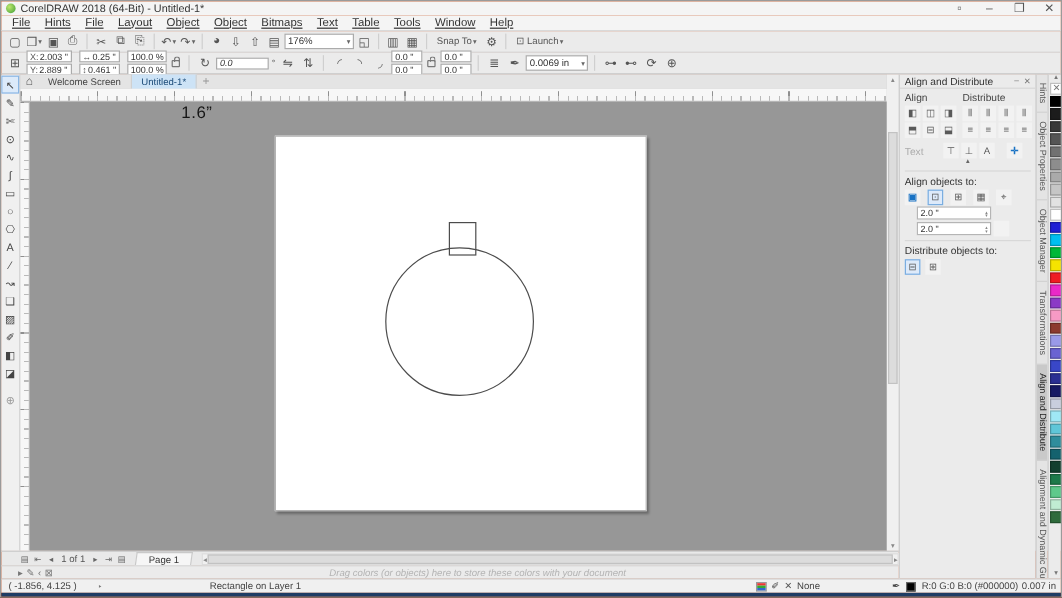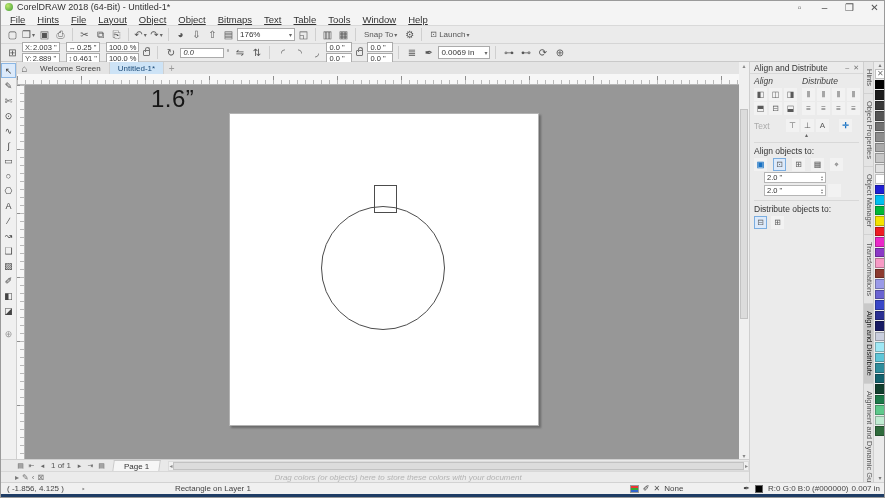--- a/index.html
+++ b/index.html
@@ -29,29 +29,29 @@
   .tool.active{background:#dceafa;border-color:#8ab6e4;}
   .doctabs{position:absolute;left:16px;top:0;width:722px;height:12px;background:#e4e4e4;display:flex;align-items:flex-end;font-size:8px;color:#444;}
   .dtab{padding:1px 8px;height:12px;display:flex;align-items:center;border-right:1px solid #d0d0d0;}
   .dtab.active{background:#cde3f6;color:#1a4a78;}
   .hruler{position:absolute;left:16px;top:12px;width:722px;height:11px;background:#f7f7f7;border-bottom:1px solid #b5b5b5;background-image:repeating-linear-gradient(90deg,#b9b9b9 0 1px,transparent 1px 8px),repeating-linear-gradient(90deg,#8f8f8f 0 1px,transparent 1px 64px);background-size:100% 4px,100% 8px;background-repeat:repeat-x;background-position:bottom left;}
   .vruler{position:absolute;left:16px;top:23px;width:8px;height:374px;background:#f7f7f7;border-right:1px solid #b5b5b5;background-image:repeating-linear-gradient(180deg,#b9b9b9 0 1px,transparent 1px 8px),repeating-linear-gradient(180deg,#8f8f8f 0 1px,transparent 1px 64px);background-size:4px 100%,8px 100%;background-repeat:repeat-y;background-position:top right;}
   .viewport{position:absolute;left:24px;top:23px;width:714px;height:374px;background:#979797;overflow:hidden;}
   .page{position:absolute;left:204px;top:28px;width:310px;height:313px;background:#fff;border:1px solid #b3b3b3;box-shadow:2px 2px 2px rgba(0,0,0,0.3);}
   .ornament-circle{position:absolute;left:296px;top:121px;width:124px;height:124px;border:1px solid #4c4c4c;border-radius:50%;}
   .ornament-rect{position:absolute;left:349px;top:100px;width:23px;height:28px;border:1px solid #4c4c4c;}
-  .annotation{position:absolute;left:126px;top:0px;font-size:24px;color:#161616;letter-spacing:0.5px;}
+  .annotation{position:absolute;left:126px;top:0px;font-size:14px;color:#161616;letter-spacing:0.5px;}
   .scroll-v{position:absolute;left:738px;top:0px;width:10px;height:397px;background:#f0f0f0;display:flex;flex-direction:column;align-items:center;font-size:6px;color:#888;}
   .scroll-v .thumb{width:8px;height:210px;background:#dcdcdc;border:1px solid #c2c2c2;margin-top:40px;}
   
   .docker{position:absolute;left:748px;top:0px;width:114px;height:420px;background:#ebebeb;border-left:1px solid #cfcfcf;font-size:8.5px;}
   .docker-title{height:12px;display:flex;align-items:center;padding:0 4px;font-size:8.5px;color:#333;border-bottom:1px solid #d8d8d8;}
   .docker-title .dbtns{margin-left:auto;display:flex;gap:4px;font-size:7px;color:#777;}
   .dsec{padding:2px 4px;}
-  .dheaders{display:flex;color:#444;font-style:italic;}
+  .dheaders{display:flex;color:#444;}
   .dgrid{display:flex;gap:4px;}
   .dcol3{display:grid;grid-template-columns:repeat(3,14px);gap:1px;}
   .dcol4{display:grid;grid-template-columns:repeat(4,14px);gap:1px;}
   .dbtn{width:13px;height:13px;display:flex;align-items:center;justify-content:center;font-size:8px;color:#5a5a5a;border:1px solid transparent;background:#f2f2f2;}
   .dbtn.sel{border-color:#7aade0;background:#ddeafa;}
   .dbtn.blue{color:#1a73c4;font-weight:bold;}
   .dlabel{color:#333;margin:3px 0 2px 0;}
   .dlabel.gray{color:#ababab;}
   .hr{border-top:1px solid #d8d8d8;margin:3px 0;}
   .spinrow{display:flex;align-items:center;gap:2px;margin:1px 0 1px 10px;}

